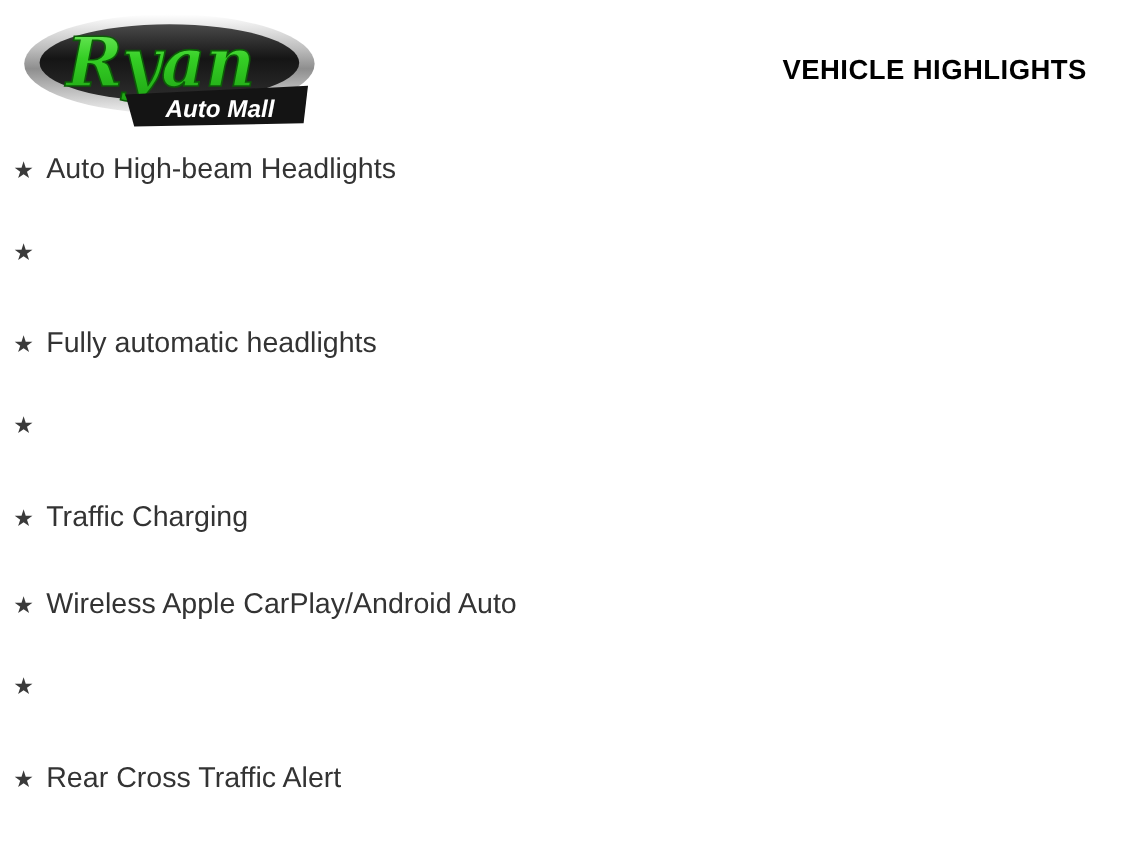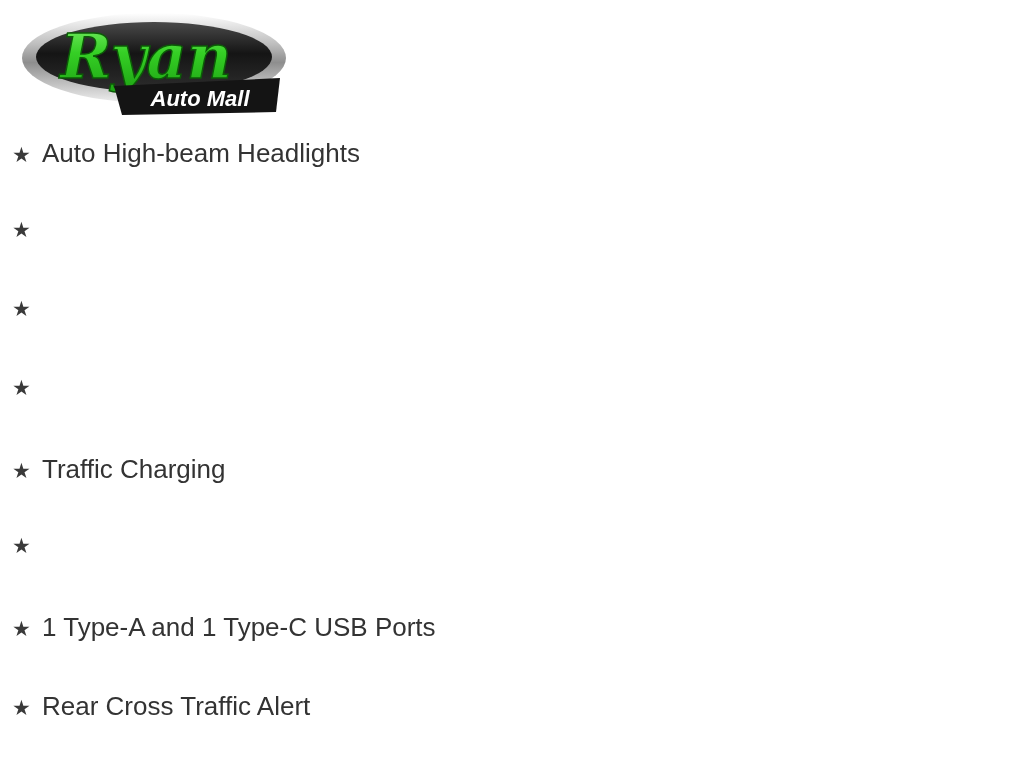--- a/index.html
+++ b/index.html
@@ -105,44 +105,46 @@
 
       <ellipse cx="136" cy="49" rx="118" ry="35" fill="url(#darkGrad)"></ellipse>
 
       <text x="128" y="70" text-anchor="middle" font-family="DejaVu Serif, serif" font-size="62" font-style="italic" font-weight="bold" fill="url(#greenGrad)" stroke="#0c5c07" stroke-width="1.5">Ryan</text>
 
       <path d="M96 78 L262 70 L258 104 L104 107 Z" fill="#141414"></path>
       <text x="182" y="98" text-anchor="middle" font-family="Liberation Sans, sans-serif" font-size="22" font-style="italic" font-weight="bold" fill="#ffffff">Auto Mall</text>
     </svg>
   </div>
 
+  <div class="page-title">VEHICLE HIGHLIGHTS</div>
 </div>
 
 <ul class="highlights">
   <li class="highlight-item">
     <span class="bullet-star">★</span>
     <span class="highlight-label">Auto High-beam Headlights</span>
   </li>
   <li class="highlight-item">
     <span class="bullet-star">★</span>
   </li>
   <li class="highlight-item">
     <span class="bullet-star">★</span>
+    <span class="highlight-label">Fully automatic headlights</span>
   </li>
   <li class="highlight-item">
     <span class="bullet-star">★</span>
   </li>
   <li class="highlight-item">
     <span class="bullet-star">★</span>
     <span class="highlight-label">Traffic Charging</span>
   </li>
   <li class="highlight-item">
     <span class="bullet-star">★</span>
+    <span class="highlight-label">Wireless Apple CarPlay/Android Auto</span>
   </li>
   <li class="highlight-item">
     <span class="bullet-star">★</span>
-    <span class="highlight-label">1 Type-A and 1 Type-C USB Ports</span>
   </li>
   <li class="highlight-item">
     <span class="bullet-star">★</span>
     <span class="highlight-label">Rear Cross Traffic Alert</span>
   </li>
 </ul>
 
 </body></html>

